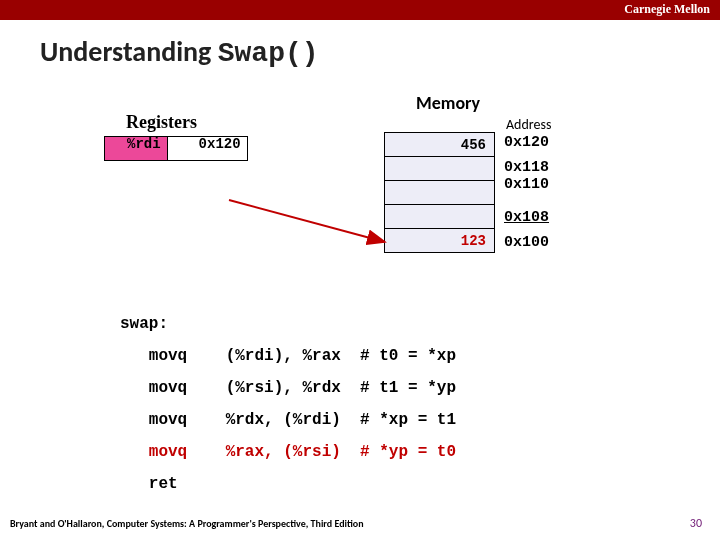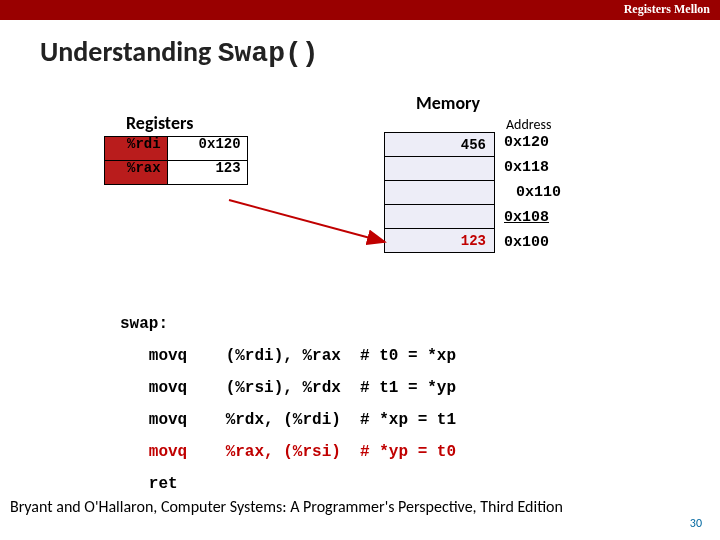--- a/index.html
+++ b/index.html
@@ -1,66 +1,62 @@
 <!DOCTYPE html>
 <html><head>
 <meta charset="utf-8">
 <style>
   * { box-sizing: border-box; margin: 0; padding: 0; }
   body { width: 720px; height: 540px; font-family: Calibri, Arial, sans-serif; background: #fff; position: relative; overflow: hidden; }
   .topbar { position: absolute; top: 0; left: 0; right: 0; height: 20px; background: #990000; }
   .cmu { position: absolute; top: 2px; right: 10px; color: #fff; font-family: Georgia, serif; font-size: 12px; font-weight: bold; }
   .title { position: absolute; top: 34px; left: 40px; font-size: 28px; font-weight: bold; color: #222; text-align: right; }
   .title .mono { font-family: 'Courier New', monospace; }
-  .registers-label { position: absolute; top: 112px; left: 126px; font-weight: bold; font-size: 18px; }
+  .registers-label { position: absolute; top: 112px; left: 126px; font-weight: bold; font-size: 18px; font-family: Liberation Serif, serif; }
   .memory-label { position: absolute; top: 92px; left: 416px; font-weight: bold; font-size: 18px; }
   .address-label { position: absolute; top: 116px; left: 506px; font-weight: normal; font-size: 14px; }
 
   .reg-table { position: absolute; top: 136px; left: 104px; border-collapse: collapse; }
   .reg-table td { border: 1.5px solid #000; height: 24px; font-family: 'Courier New', monospace; font-size: 14px; font-weight: bold; padding: 0 6px; vertical-align: top; line-height: 14px; overflow: hidden; }
-  .reg-table td.name { width: 44px; background: #b91c1c; padding-left: 22px; }
+  .reg-table td.name { width: 44px; background: #ec4899; padding-left: 22px; }
   .reg-table td.val  { width: 80px; text-align: right; background: #fff; }
 
   .mem-table { position: absolute; top: 132px; left: 384px; border-collapse: collapse; }
   .mem-table td.cell { border: 1.5px solid #000; width: 110px; height: 24px; text-align: right; font-family: 'Courier New', monospace; font-size: 14px; font-weight: bold; padding: 0 8px; background: #ededf7; }
   .mem-table td.cell.red { color: #c00000; }
   .mem-addr { position: absolute; left: 504px; font-family: 'Courier New', monospace; font-size: 15px; font-weight: bold; }
-  .a0 { top: 134px; } .a1 { top: 159px; font-family: Liberation Mono, monospace; } .a2 { top: 184px; margin-left: 12px; } .a3 { top: 209px; text-decoration: underline; } .a4 { top: 234px; }
+  .a0 { top: 134px; } .a1 { top: 159px; font-family: Liberation Mono, monospace; } .a2 { top: 176px; } .a3 { top: 209px; text-decoration: underline; } .a4 { top: 234px; }
 
   svg.arrow { position: absolute; top: 140px; left: 215px; overflow: visible; pointer-events: none; }
 
   .code { position: absolute; top: 308px; left: 120px; font-family: 'Courier New', monospace; font-size: 16px; font-weight: bold; white-space: pre; line-height: 32px; }
   .code .hl { color: #c00000; }
 
-  .footer { position: absolute; bottom: 24px; left: 10px; font-size: 16px; color: #000; }
-  .pagenum { position: absolute; bottom: 10px; right: 18px; font-size: 12px; color: #0369a1; }
+  .footer { position: absolute; bottom: 10px; left: 10px; font-size: 10px; color: #000; font-weight: bold; }
+  .pagenum { position: absolute; bottom: 10px; right: 18px; font-size: 12px; color: #701a75; }
 </style>
 </head>
 <body>
 
 <div class="topbar"></div>
-<div class="cmu">Registers Mellon</div>
+<div class="cmu">Carnegie Mellon</div>
 
 <div class="title">
   <span>Understanding </span><span class="mono">Swap()</span>
 </div>
 
 <div class="registers-label">Registers</div>
 <div class="memory-label">Memory</div>
 <div class="address-label">Address</div>
 
 <table class="reg-table">
   <tbody>
       <tr>
         <td class="name">%rdi</td>
         <td class="val">0x120</td>
-      </tr>
-  <tr>
-        <td class="name">%rax</td>
-        <td class="val">123</td>
       </tr>
 </tbody>
   </table>
 
 <table class="mem-table">
   <tbody>
       <tr>
         <td class="cell">456</td>
       </tr>
   <tr>

